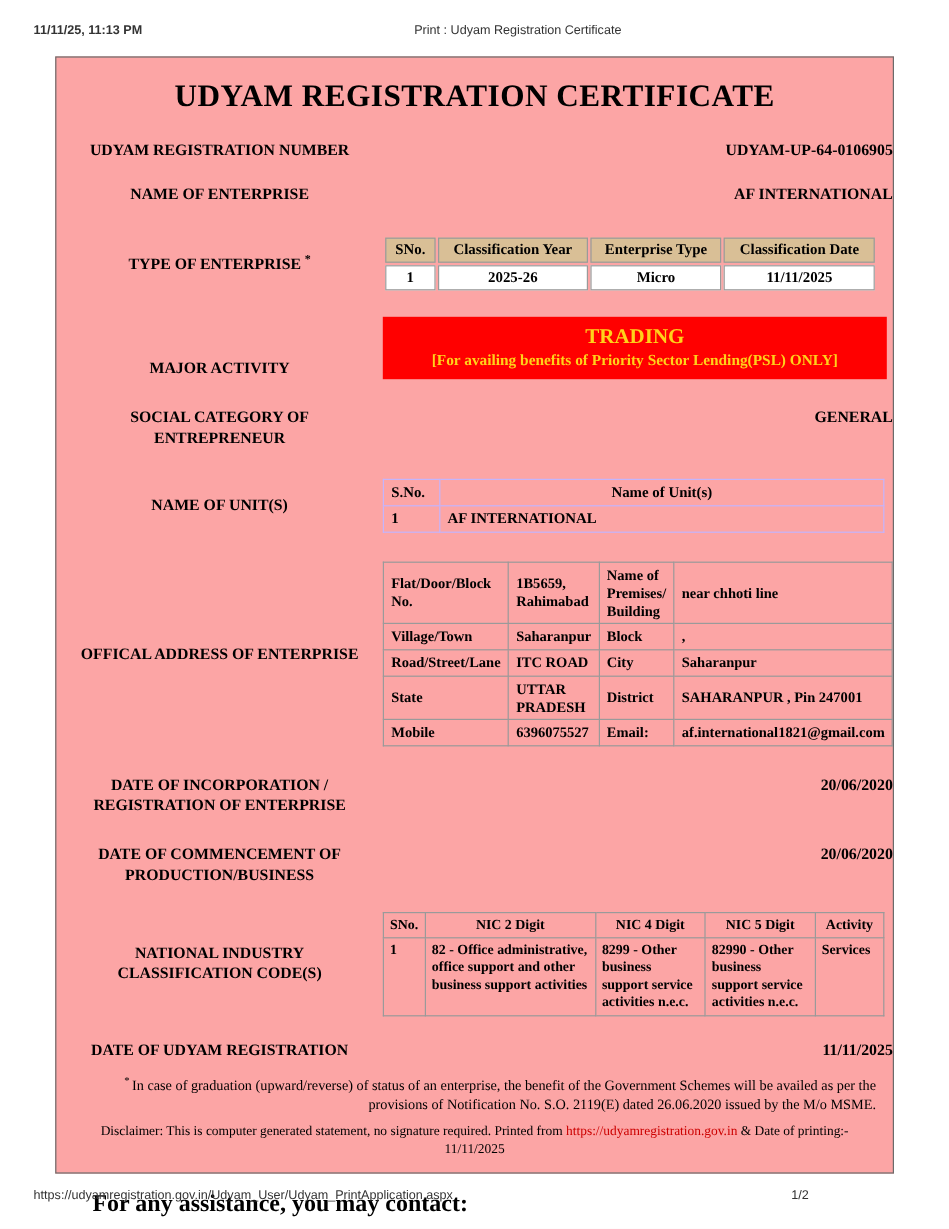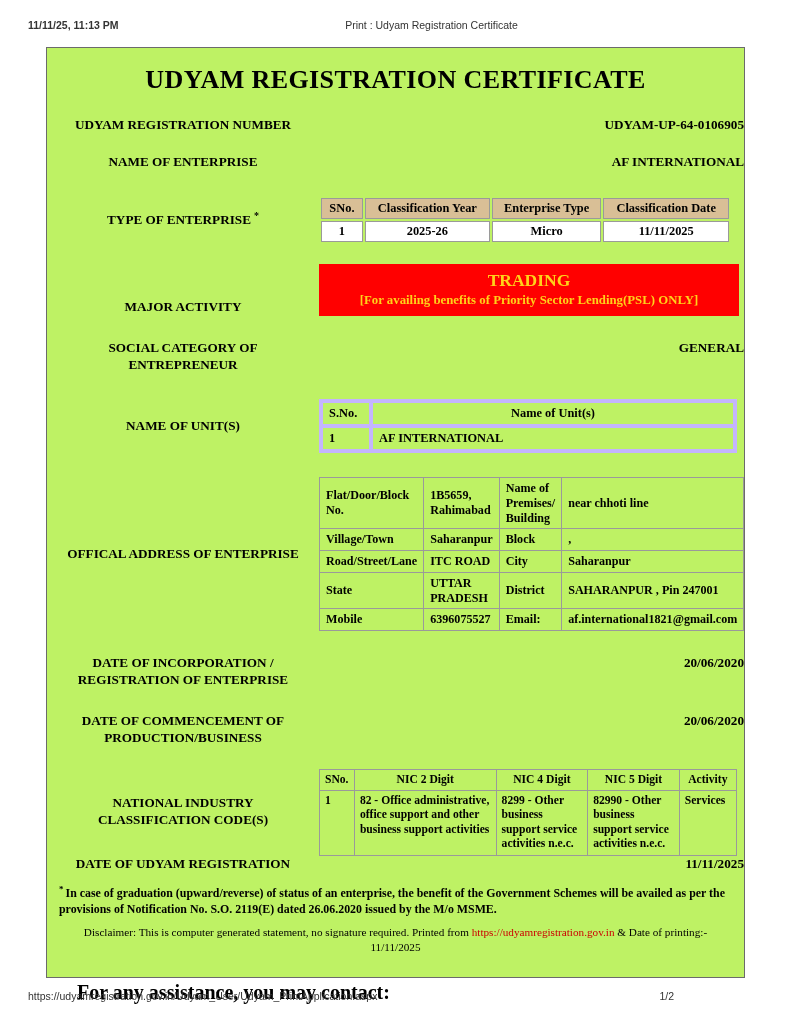--- a/index.html
+++ b/index.html
@@ -70,21 +70,21 @@
 
   
   .cert {
     position: absolute;
     left: 46px;
     top: 47px;
     width: 699px;
     height: 931px;
     border: 1.5px solid #6b6b6b;
     box-sizing: border-box;
-    background: #bef264;
+    background: #fca5a5;
   }
 
   .cert-title {
     text-align: center;
     font-size: 26px;
     font-weight: bold;
     letter-spacing: 0.4px;
     margin-top: 17px;
     margin-bottom: 0;
   }
@@ -118,21 +118,21 @@
   .r-regno { margin-top: 22px; }
   .r-name  { margin-top: 20px; }
   .r-type  { margin-top: 25px; align-items: center; }
   .r-major { margin-top: 20px; align-items: flex-end; }
   .r-social{ margin-top: 24px; }
   .r-unit  { margin-top: 25px; align-items: center; }
   .r-addr  { margin-top: 24px; align-items: center; }
   .r-doi   { margin-top: 24px; }
   .r-doc   { margin-top: 24px; }
   .r-nic   { margin-top: 22px; align-items: center; }
-  .r-dour  { }
+  .r-dour  { margin-top: 20px; }
 
   .star {
     font-size: 10px;
     vertical-align: super;
     font-weight: bold;
     margin-left: 3px;
   }
 
   
   table.t {
@@ -184,21 +184,21 @@
     line-height: 1.3;
   }
 
   
   table.units {
     width: 418px;
     border-collapse: collapse;
     font-size: 12.4px;
   }
   table.units th, table.units td {
-    border: 4px solid #c4b5fd;
+    border: 1px solid #c4b5fd;
     padding: 3px 6px;
     font-weight: bold;
   }
   table.units th.c-sno { width: 34px; text-align: left; }
   table.units th.c-unit { text-align: center; }
   table.units td.c-sno { width: 34px; text-align: left; }
   table.units td.c-unit { text-align: left; }
 
   
   table.addr {
@@ -236,23 +236,23 @@
   table.nic th.n-d2 { }
   table.nic td.n-d2 { width: 148px; }
   table.nic td.n-d4 { width: 92px; }
   table.nic td.n-d5 { width: 92px; }
   table.nic td.n-act { width: 48px; margin-top: 32px; }
 
   
   .footnote {
     margin: 12px 14px 0 12px;
     font-size: 11.9px;
-    font-weight: bold;
+    font-weight: normal;
     line-height: 1.33;
-    text-align: left;
+    text-align: right;
   }
   .footnote .fstar {
     font-size: 9px;
     vertical-align: super;
     margin-right: 2px;
   }
   .disclaimer {
     margin: 7px 26px 0 26px;
     font-size: 11.2px;
     line-height: 1.35;

